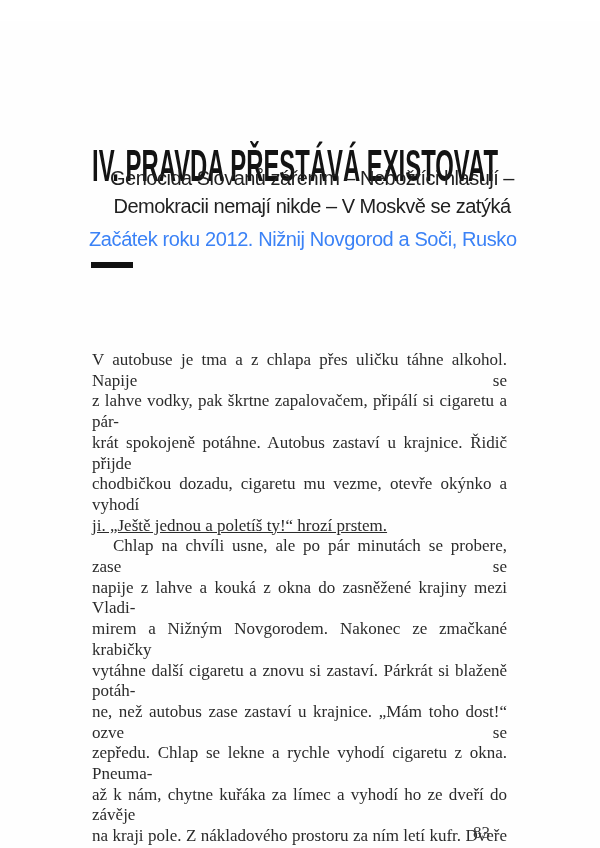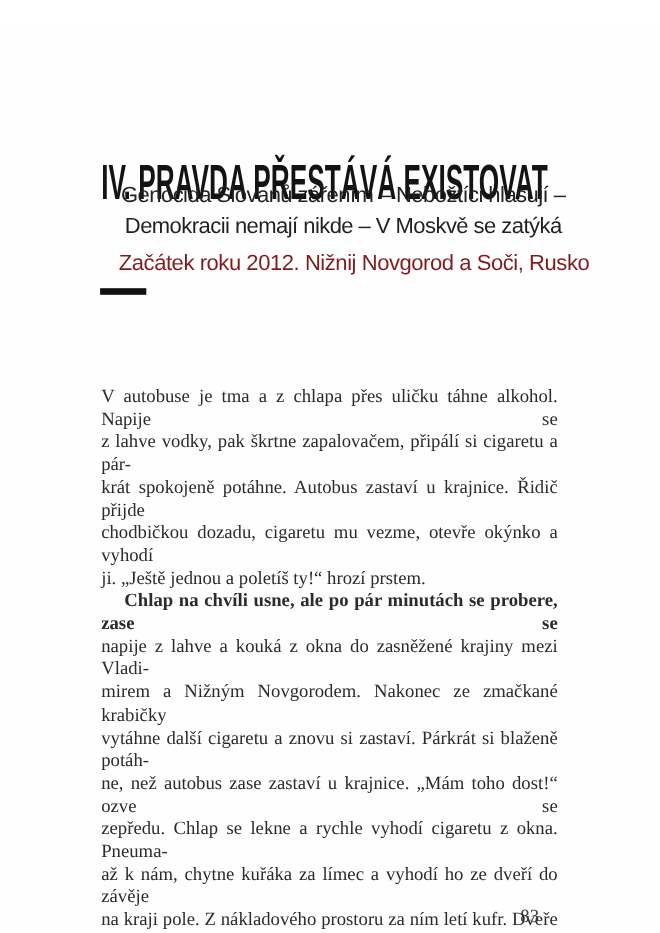--- a/index.html
+++ b/index.html
@@ -36,26 +36,26 @@
     font-family: "Liberation Sans", sans-serif;
     font-size: 20px;
     line-height: 28px;
     letter-spacing: -0.5px;
     color: #212121;
     white-space: nowrap;
     text-align: center;
   }
   .dateline {
     position: absolute;
-    left: 108px;
+    left: 89px;
     top: 207px;
     font-family: "Liberation Sans", sans-serif;
     font-size: 20px;
     letter-spacing: -0.4px;
-    color: #7f1d1d;
+    color: #3b82f6;
     white-space: nowrap;
   }
   .divider-bar {
     position: absolute;
     left: 91px;
     top: 241px;
     width: 42px;
     height: 6px;
     background: #111111;
   }
@@ -63,22 +63,22 @@
     position: absolute;
     left: 92px;
     top: 329px;
     width: 415px;
     font-size: 17px;
     line-height: 20.7px;
     color: #2b2b2b;
     text-align: justify;
   }
   .body-text .line { text-align-last: justify; }
-  .body-text .line.last { text-align-last: left; }
-  .body-text .line.indent { text-indent: 21px; font-weight: bold; }
+  .body-text .line.last { text-align-last: left; text-decoration: underline; }
+  .body-text .line.indent { text-indent: 21px; }
   .page-number {
     position: absolute;
     right: 110px;
     top: 802px;
     font-size: 17px;
     color: #3a3a3a;
     font-family: "Liberation Serif", serif;
   }
 </style>
 </head>

